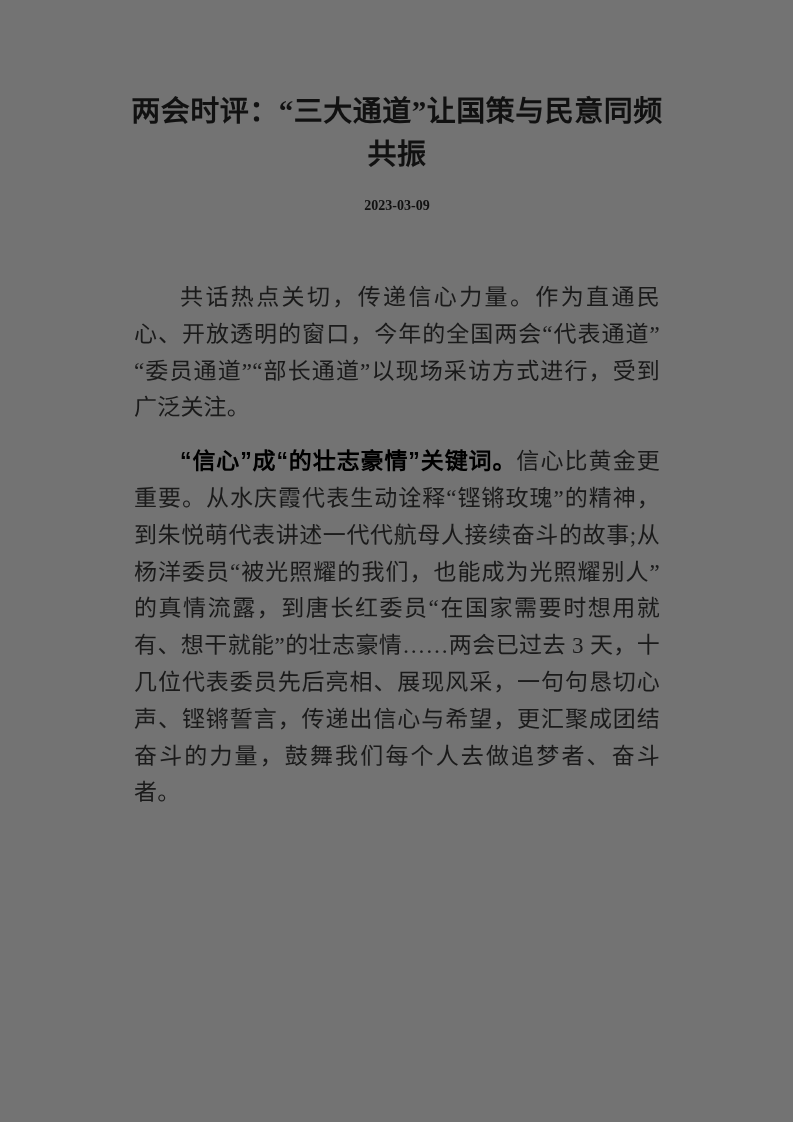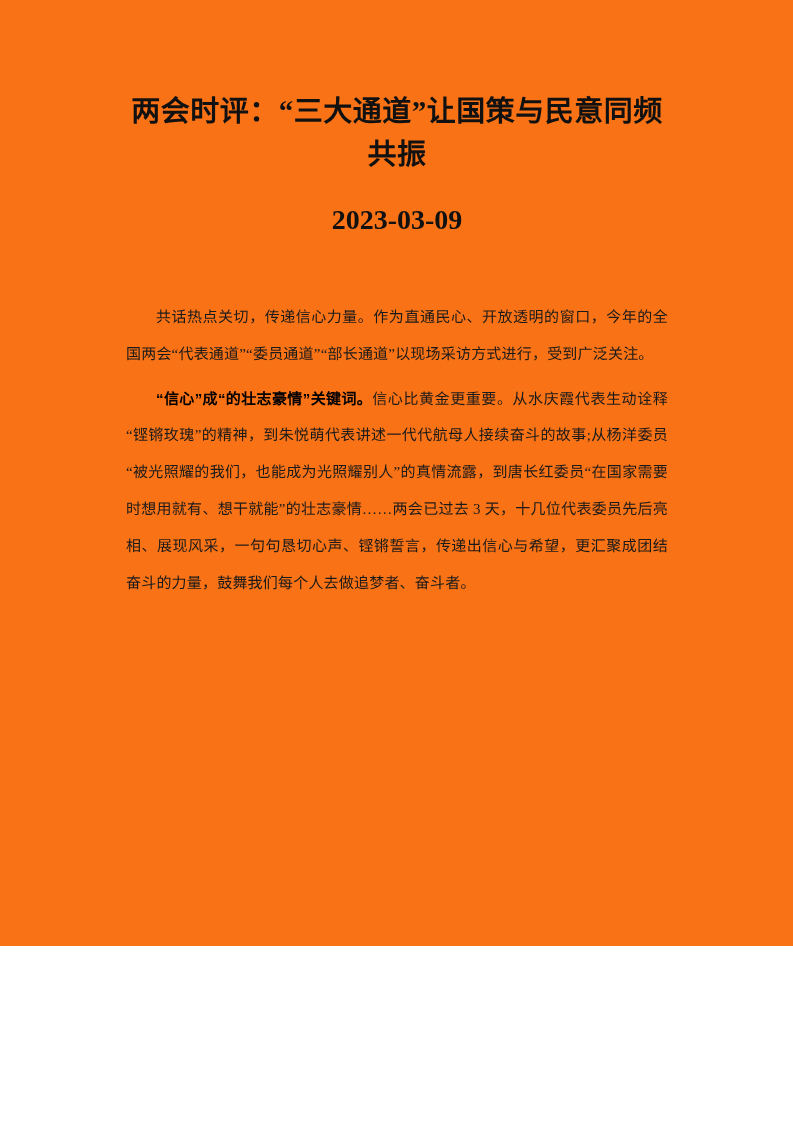--- a/index.html
+++ b/index.html
@@ -8,23 +8,23 @@
     padding: 0;
     background: #ffffff;
   }
   body {
     font-family: "Liberation Serif", "DejaVu Serif", serif;
     color: #000000;
   }
   .page {
     position: relative;
     width: 793px;
-    height: 946px;
+    height: 1122px;
     margin: 0 auto;
-    background: #f97316;
+    background: #737373;
     overflow: hidden;
     box-sizing: border-box;
   }
   .content {
     position: absolute;
     left: 118px;
     top: 0;
     width: 558px;
   }
 
@@ -35,37 +35,37 @@
     font-weight: bold;
     line-height: 43px;
     text-align: center;
     letter-spacing: 0.5px;
     margin: 0;
     padding-top: 90px;
     color: #111111;
   }
   .doc-date {
     font-family: "Liberation Serif", "DejaVu Serif", serif;
-    font-size: 28px;
+    font-size: 14px;
     font-weight: bold;
     text-align: center;
     line-height: 28px;
-    margin: 18px;
+    margin: 4px;
     padding-top: 12px;
     color: #111111;
   }
 
   
   .body-block {
     padding-top: 39px;
   }
   p.para {
-    margin: 8px;
+    margin: 16px;
     font-family: "Liberation Serif", "DejaVu Serif", serif;
-    font-size: 15px;
+    font-size: 23px;
     line-height: 36.8px;
     text-align: justify;
     text-justify: inter-character;
     text-indent: 2em;
     letter-spacing: 0.2px;
     color: #1a1a1a;
     -webkit-font-smoothing: antialiased;
   }
   p.para.last {
     

